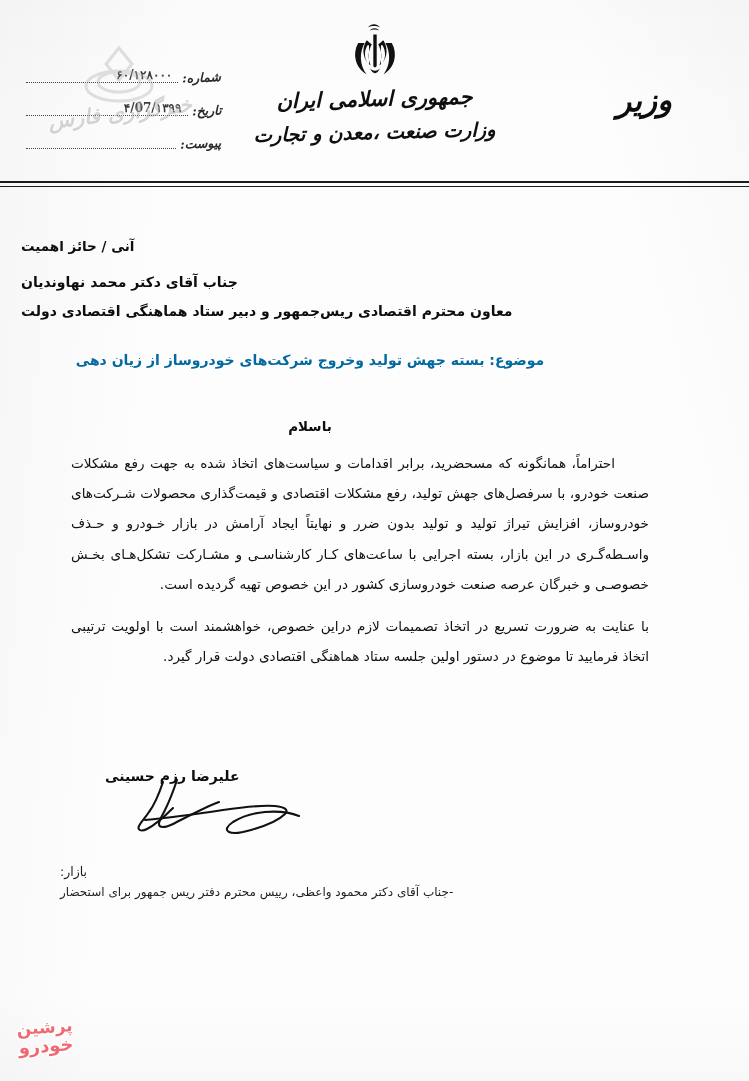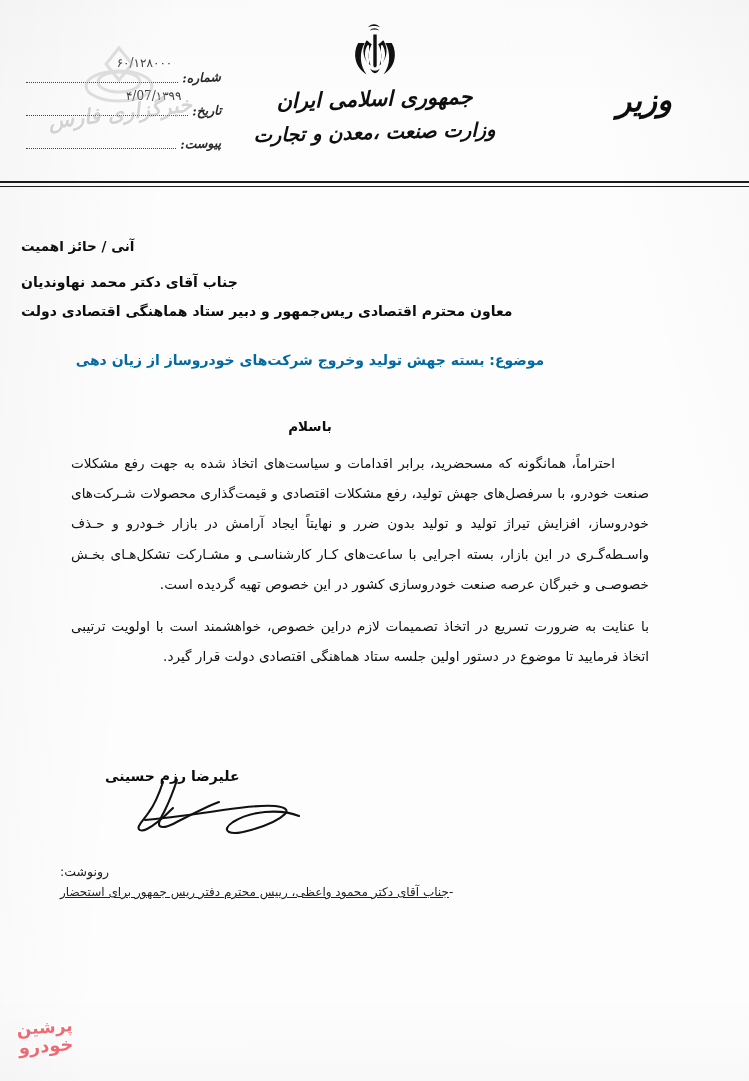--- a/index.html
+++ b/index.html
@@ -106,25 +106,25 @@
   }
   .meta-dots {
     flex: 1 1 auto;
     border-bottom: 1.4px dotted #444;
     position: relative;
     height: 14px;
     margin-bottom: 2px;
   }
   .meta-value {
     position: absolute;
-    bottom: 12px;
+    bottom: 0;
     right: 6px;
     font-size: 12px;
     font-style: normal;
-    font-weight: 400;
+    font-weight: 700;
     color: #3a3a3a;
     letter-spacing: 0.5px;
     white-space: nowrap;
     direction: ltr;
   }
 
   
   #fars-watermark {
     position: absolute;
     top: 48px;
@@ -285,21 +285,20 @@
     font-size: 12.5px;
     font-weight: 400;
     color: #1b1b1b;
     margin-bottom: 3px;
   }
   .cc-item {
     font-size: 12px;
     color: #1e1e1e;
     line-height: 1.72;
     white-space: nowrap;
-    text-decoration: underline;
   }
   .cc-dash {
     display: inline-block;
     width: 13px;
     color: #1e1e1e;
   }
 
   
   #corner-logo {
     position: absolute;
@@ -423,21 +422,21 @@
         <g fill="none" stroke="#111111" stroke-width="2.1" stroke-linecap="round" stroke-linejoin="round">
           <path d="M44 8 C40 20, 36 30, 30 38 C26 44, 22 48, 20 52 C18 56, 22 58, 28 55 C36 51, 46 42, 54 34"></path>
           <path d="M58 6 C54 18, 50 28, 46 36 C43 42, 40 46, 40 50 C40 54, 46 54, 54 50 C66 44, 84 34, 100 28"></path>
           <path d="M26 46 C48 44, 78 40, 104 36 C124 33, 142 31, 156 32 C166 33, 170 36, 166 40 C160 46, 146 52, 132 56 C122 59, 114 60, 110 58 C106 56, 108 52, 114 48 C122 43, 134 39, 146 38"></path>
           <path d="M146 38 C158 37, 170 38, 180 42"></path>
         </g>
       </svg>
     </div>
 
     <div id="cc-block">
-      <div id="cc-title">رونوشت:</div>
+      <div id="cc-title">بازار:</div>
       <div class="cc-item">
         <span class="cc-dash">-</span><span>جناب آقای دکتر محمود واعظی، رییس محترم دفتر ریس جمهور برای استحضار</span>
       </div>
     </div>
   </div>
 
   <div id="corner-logo">
     <span class="logo-word" id="logo-word-1">پرشین</span>
     <span class="logo-word" id="logo-word-2">خودرو</span>
   </div>

